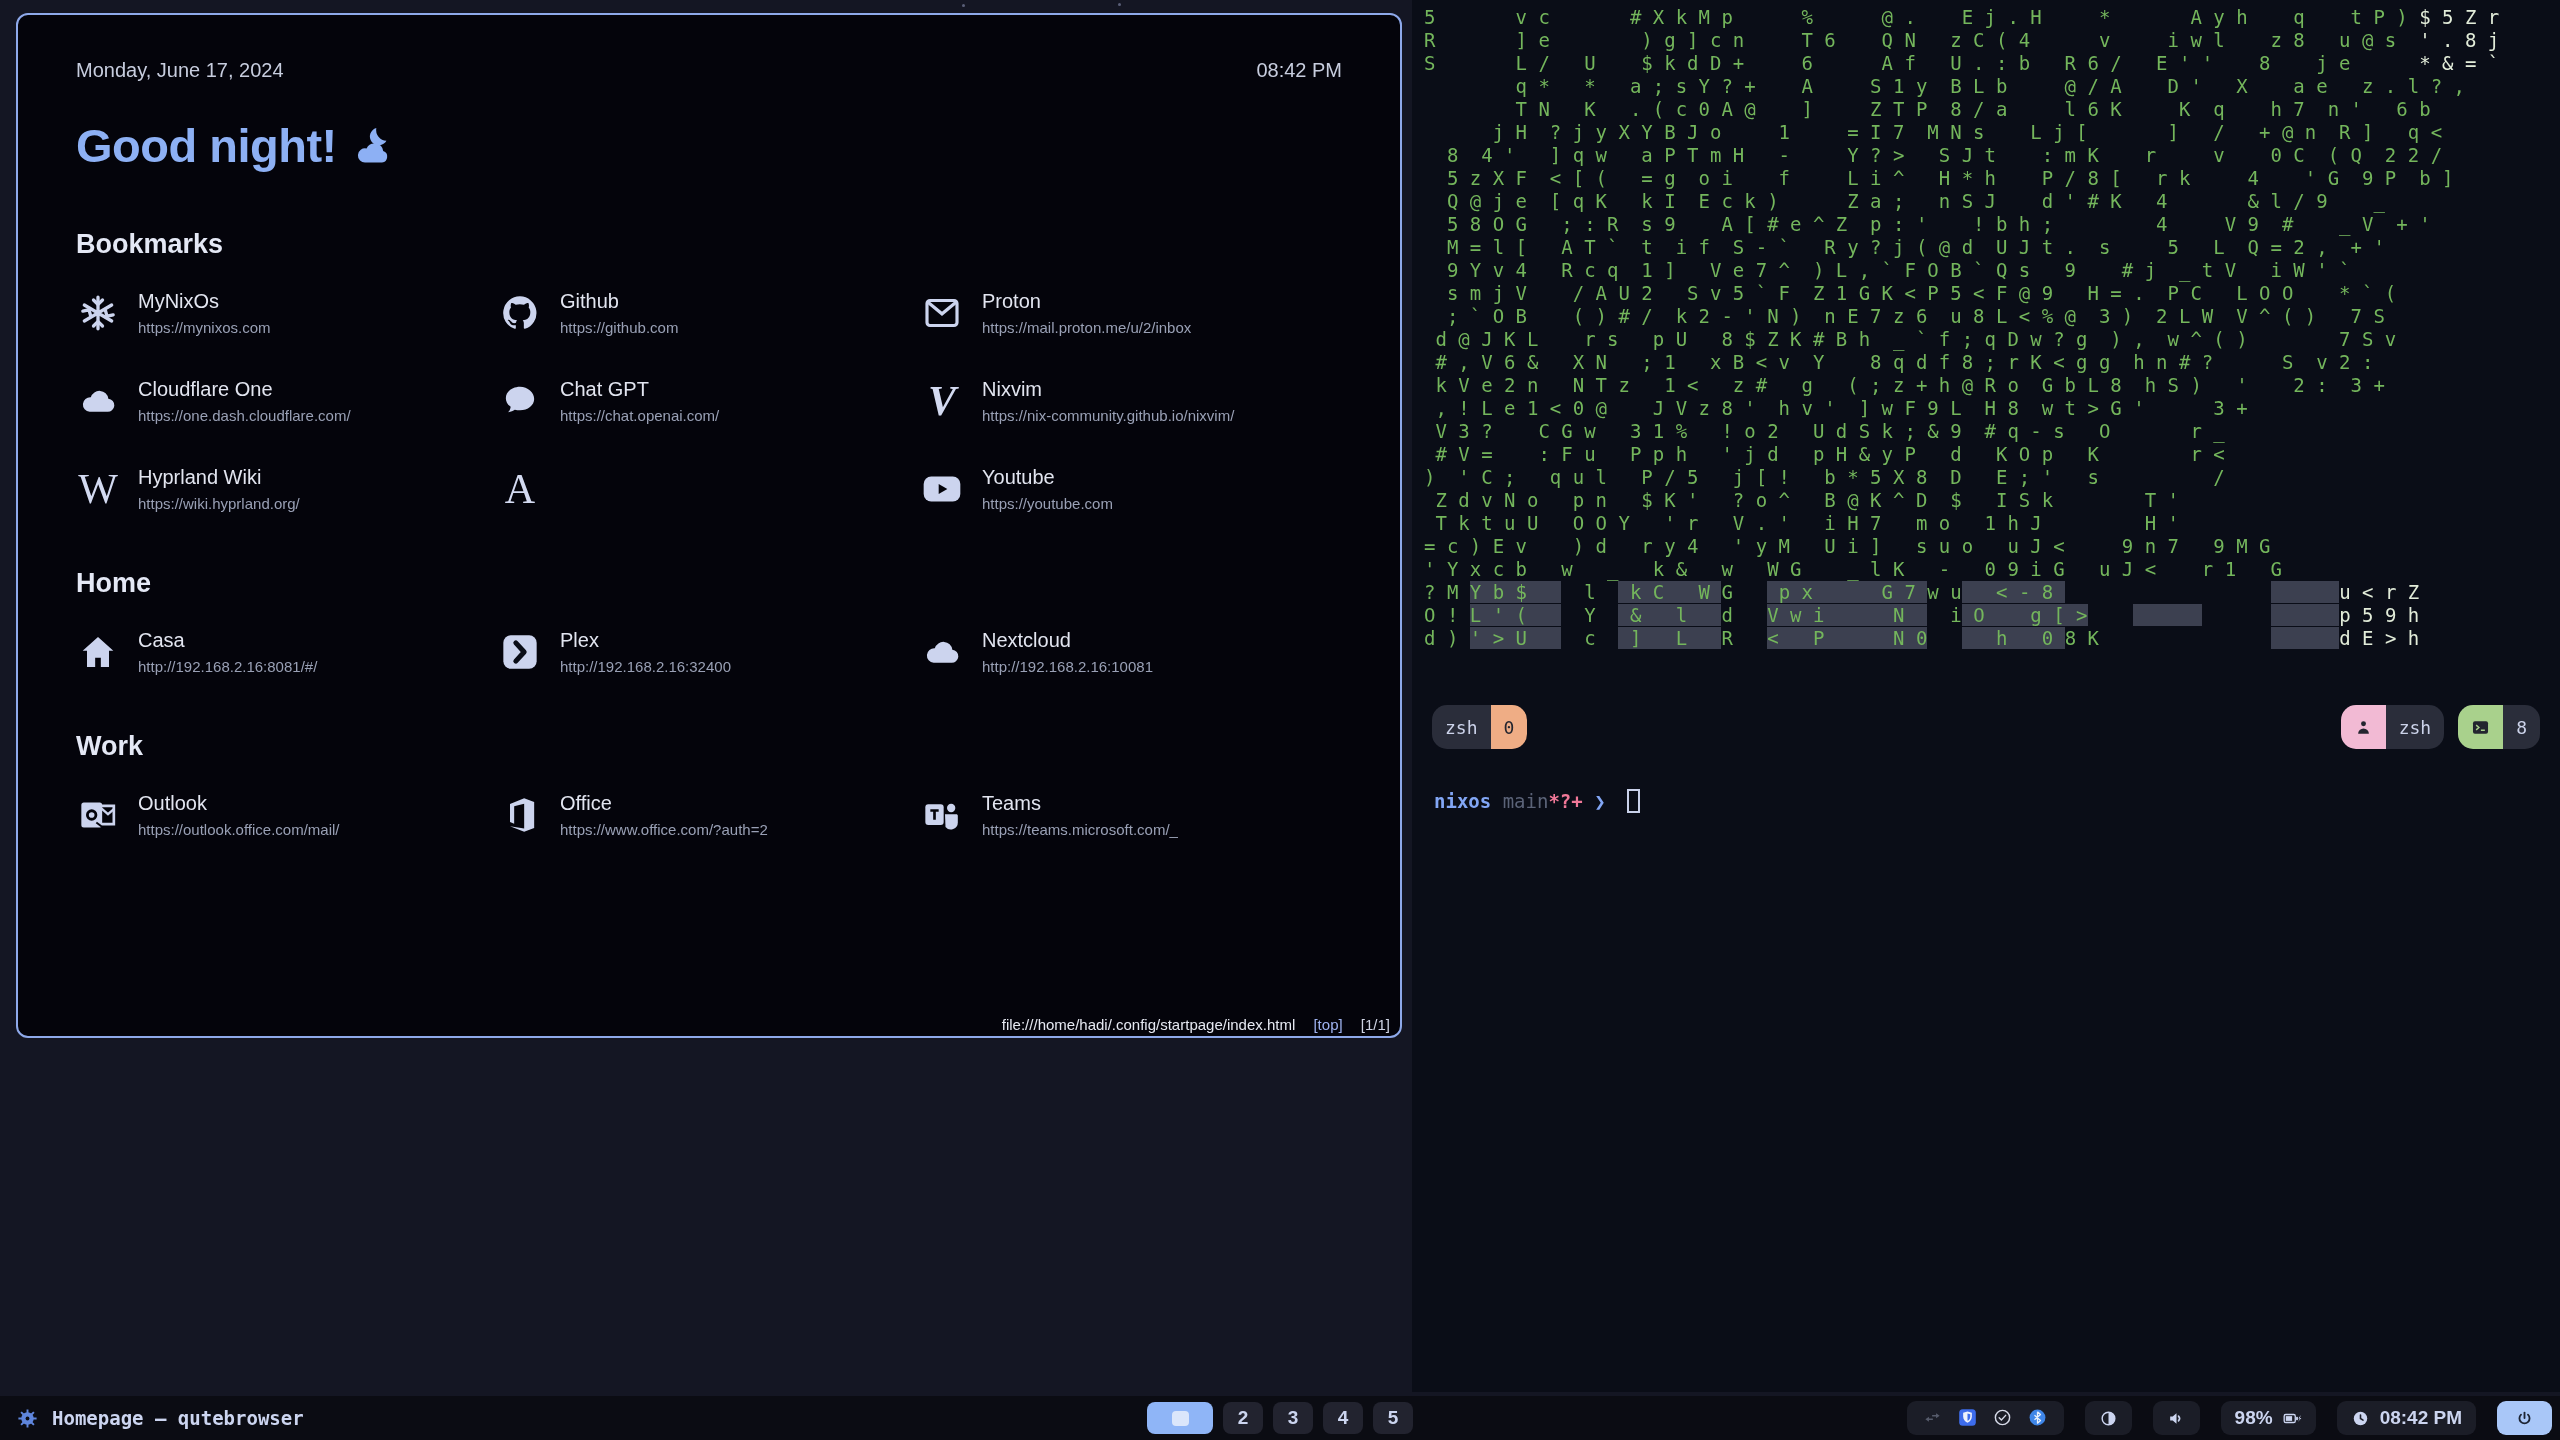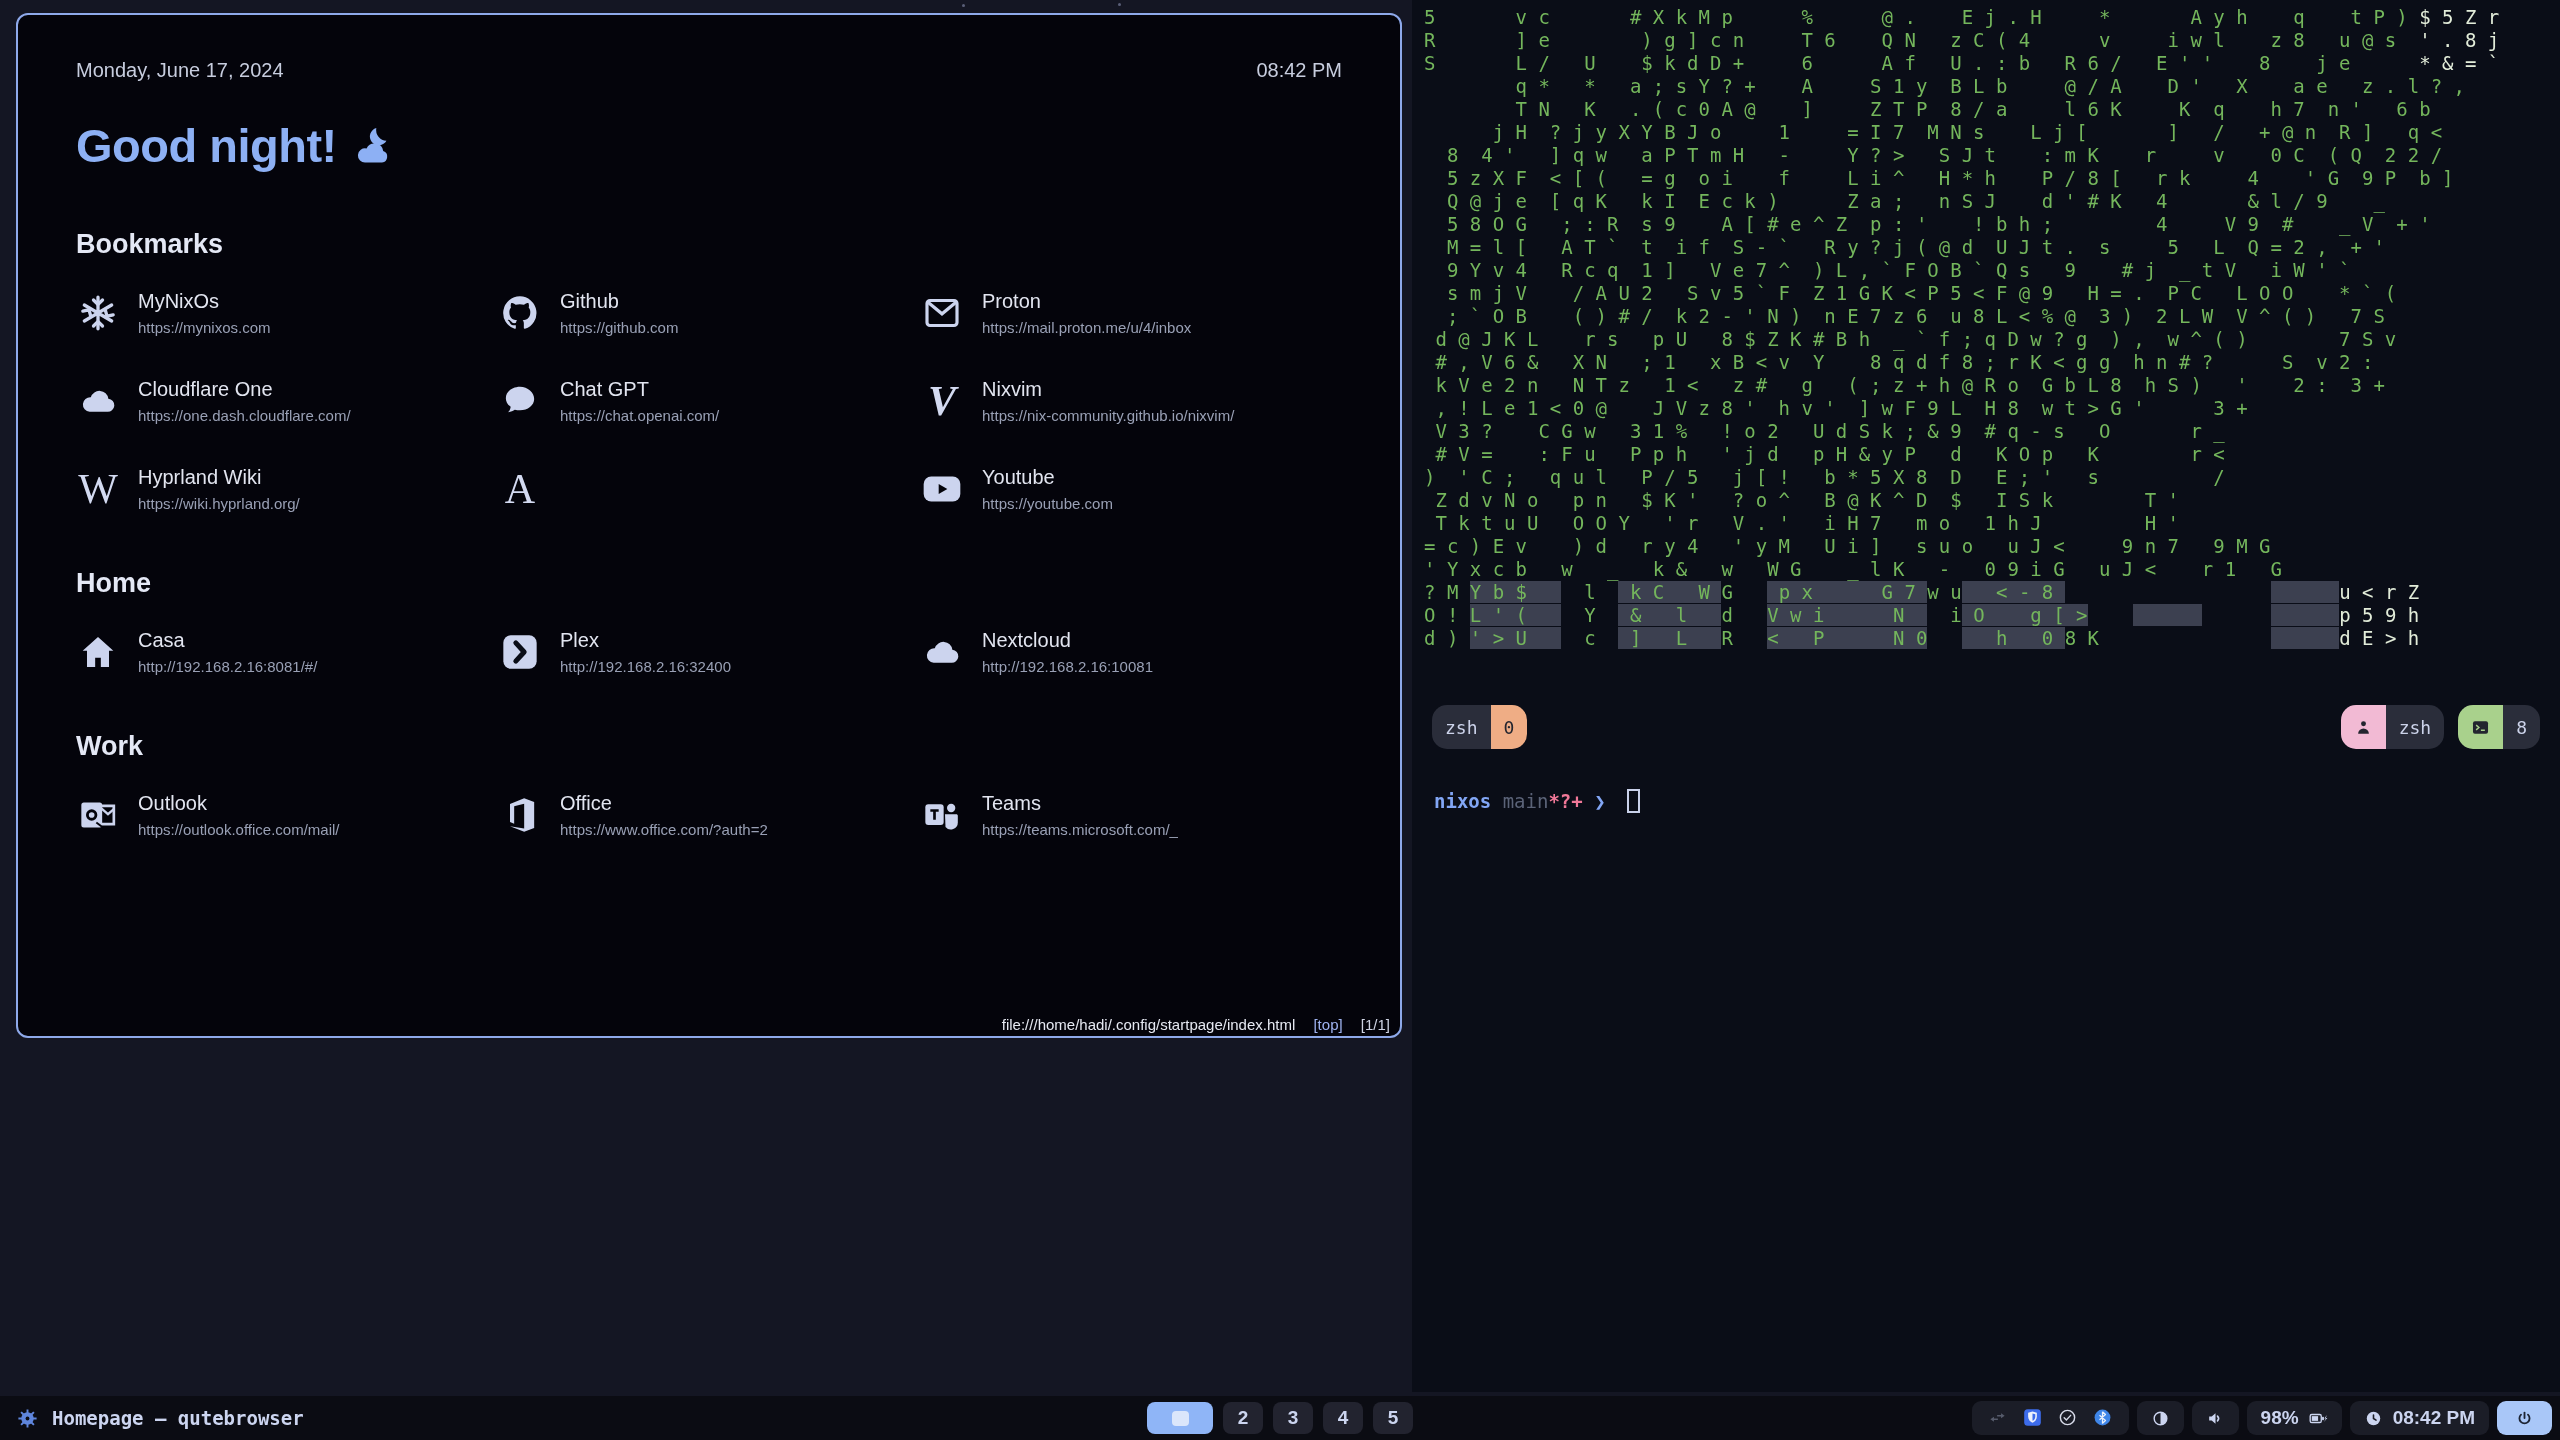--- a/index.html
+++ b/index.html
@@ -57,21 +57,21 @@
   .waybar{position:absolute;left:0;right:0;bottom:0;height:44px;background:#0b0c13;display:flex;
     align-items:center;padding:0 8px;box-sizing:border-box;}
   .wb-left{display:flex;align-items:center;gap:13px;margin-left:8px;}
   .wb-left svg{width:23px;height:23px;}
   .wb-title{font-family:"DejaVu Sans Mono",monospace;font-size:19px;font-weight:700;color:#ccd5f0;}
   .ws-group{position:absolute;left:50%;transform:translateX(-50%);display:flex;gap:10px;}
   .ws{height:32px;min-width:40px;border-radius:8px;background:#22232f;color:#ccd5f0;display:flex;
     align-items:center;justify-content:center;font-weight:700;font-size:19px;cursor:pointer;}
   .ws.active{width:66px;background:#8fb5f7;}
   .ws .dot{width:17px;height:15px;border-radius:4px;background:#dbe6fb;}
-  .wb-right{margin-left:auto;display:flex;align-items:flex-start;gap:8px;padding-left:20px;}
+  .wb-right{margin-left:auto;display:flex;align-items:flex-start;gap:21px;padding-left:20px;}
   .module{height:34px;background:#1b1d27;border-radius:9px;display:flex;align-items:center;gap:10px;
     padding:0 14px;color:#ccd5f0;font-weight:700;font-size:19px;cursor:pointer;}
   .module svg{width:19px;height:19px;}
   .tray{gap:15px;padding:0 16px;}
   .module.power{background:#a9c7f8;padding:0 18px;}
 </style>
 </head>
 <body>
 
 <div class="star" style="left:962px;top:4px"></div>
@@ -120,21 +120,21 @@
         </div>
         <div class="bm">
           <span class="icon">
             <svg viewBox="0 0 24 24" fill="none" stroke="currentColor" stroke-width="1.9">
               <rect x="3" y="4.5" width="18" height="15" rx="1.8"></rect>
               <path d="M3.6 5.5l8.4 7 8.4-7"></path>
             </svg>
           </span>
           <div>
             <div class="bm-name">Proton</div>
-            <div class="bm-url">https://mail.proton.me/u/4/inbox</div>
+            <div class="bm-url">https://mail.proton.me/u/2/inbox</div>
           </div>
         </div>
         <div class="bm">
           <span class="icon">
             <svg viewBox="0 0 24 24" fill="currentColor">
               <path d="M7 18.5a4.4 4.4 0 1 1 .7-8.8A5.4 5.4 0 0 1 18.2 10.6a3.9 3.9 0 0 1-.7 7.9z"></path>
             </svg>
           </span>
           <div>
             <div class="bm-name">Cloudflare One</div>

